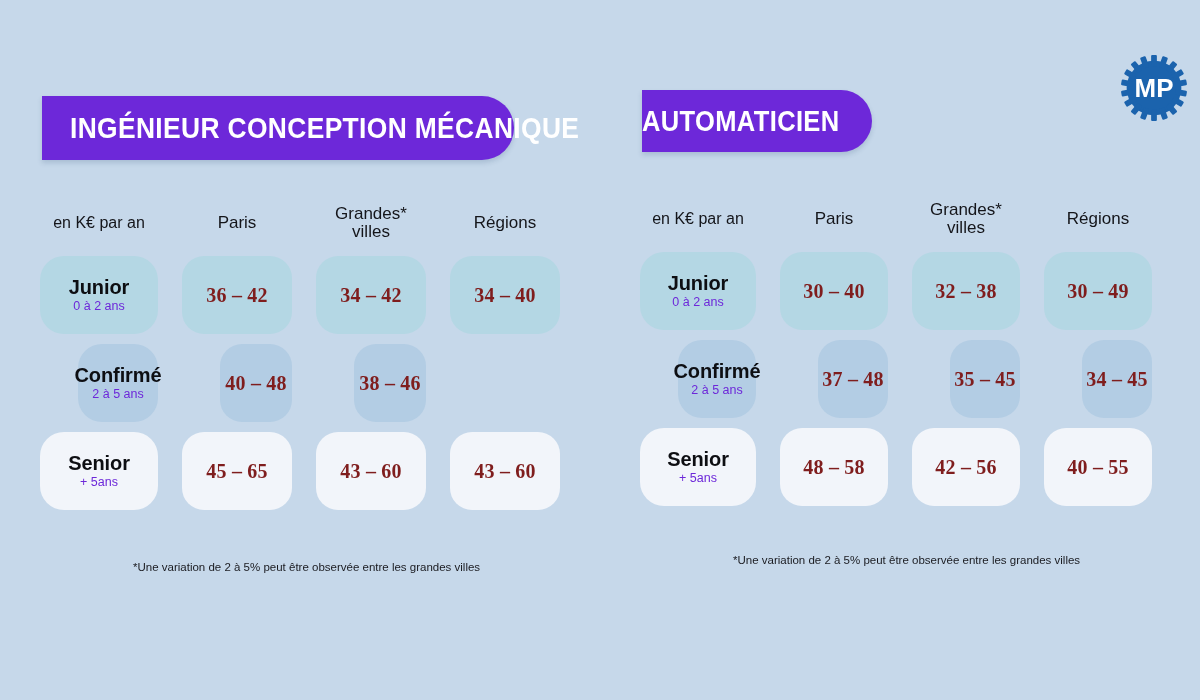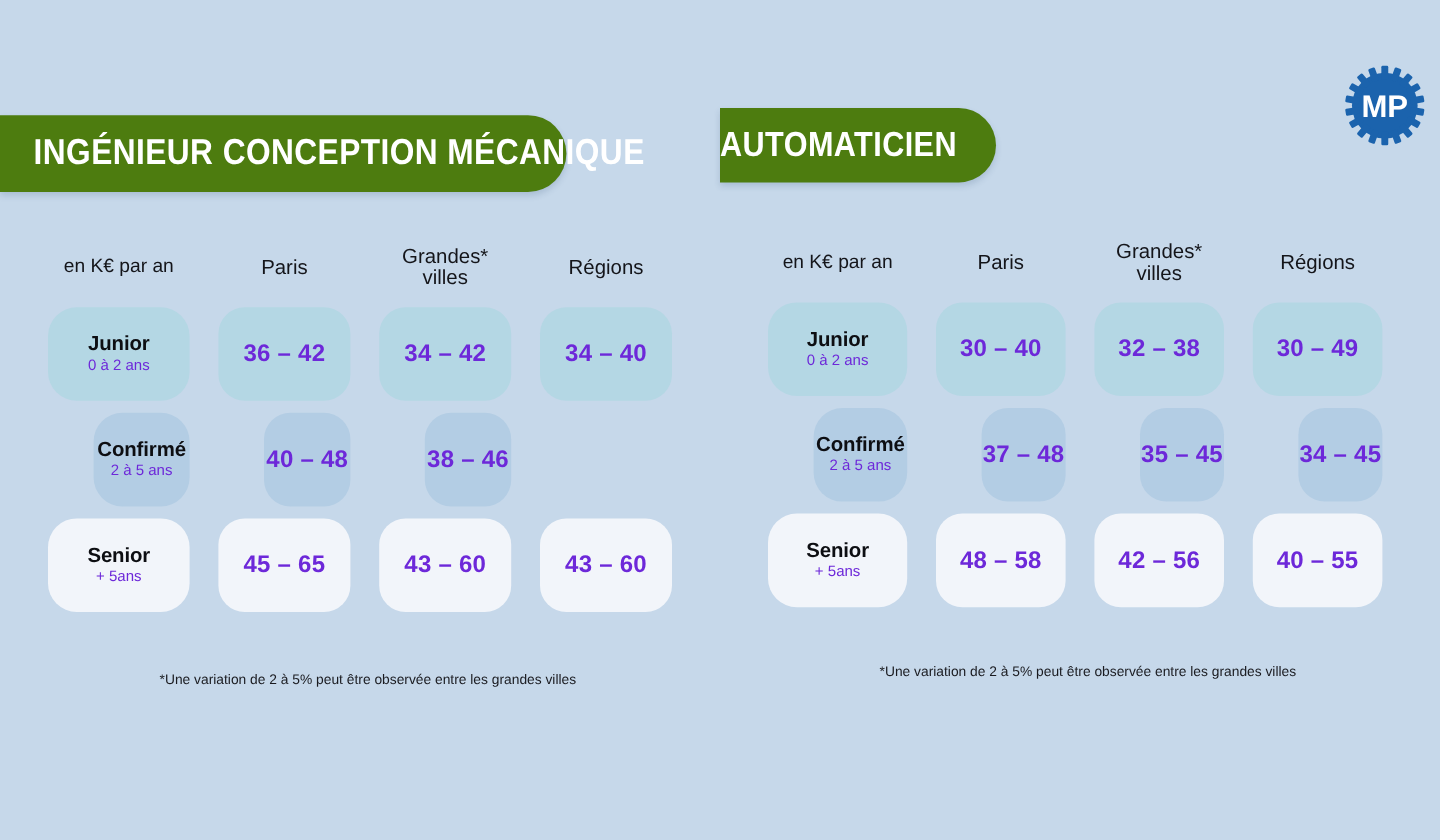--- a/index.html
+++ b/index.html
@@ -26,25 +26,26 @@
     top: 52px;
     left: 1118px;
     width: 72px;
     height: 72px;
   }
   .logo svg { display: block; width: 72px; height: 72px; }
 
   
   .banner {
     position: absolute;
-    background: #4d7c0f;
+    background: #6d28d9;
     display: flex;
     align-items: center;
     box-sizing: border-box;
     box-shadow: 0 3px 5px rgba(40,70,110,0.18);
+    margin-left: 42px;
   }
   .banner-title {
     color: #ffffff;
     font-family: "Liberation Sans Narrow", "Liberation Sans", sans-serif;
     font-weight: 700;
     letter-spacing: 0.4px;
     white-space: nowrap;
     transform: scaleX(0.88);
     transform-origin: left center;
   }
@@ -114,38 +115,39 @@
     justify-content: center;
     box-sizing: border-box;
   }
   .cell.label-cell { border-radius: 24px; }
 
   .row-1 .cell { background: #b4d7e4; }
   .row-2 .cell { background: #b3cde4; margin-left: 38px; }
   .row-3 .cell { background: #f2f5fa; }
 
   .level-name {
-    font-size: 17px;
+    font-size: 20px;
     font-weight: 700;
     color: #0d0e12;
     letter-spacing: -0.1px;
     line-height: 1.1;
   }
   .level-sub {
     font-size: 12.5px;
     font-weight: 400;
     color: #6d28d9;
     margin-top: 2px;
     line-height: 1.1;
   }
   .range {
     font-size: 20px;
     font-weight: 700;
-    color: #6d28d9;
+    color: #7f1d1d;
     letter-spacing: 0.2px;
+    font-family: Liberation Serif, serif;
   }
 
   .footnote {
     position: absolute;
     font-size: 11.5px;
     font-weight: 500;
     color: #1a1b20;
     white-space: nowrap;
   }
   #footnote-left  { left: 133px; top: 561px; }

